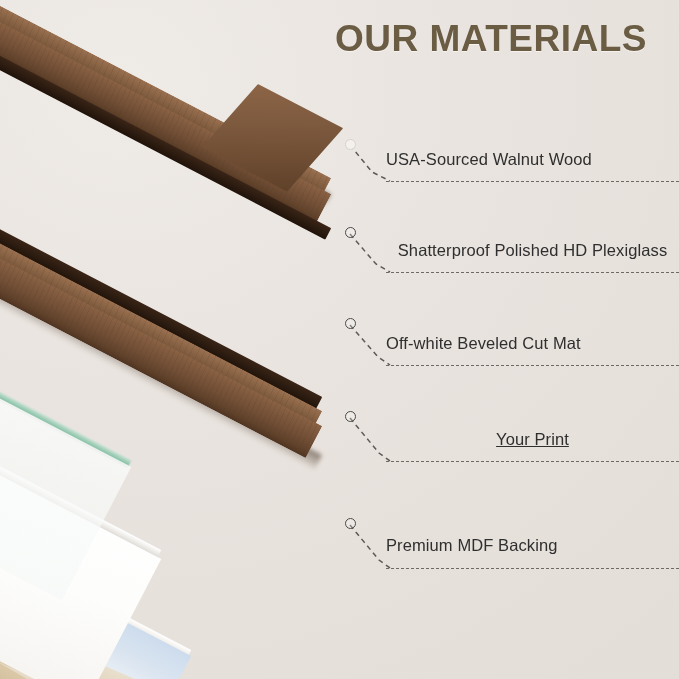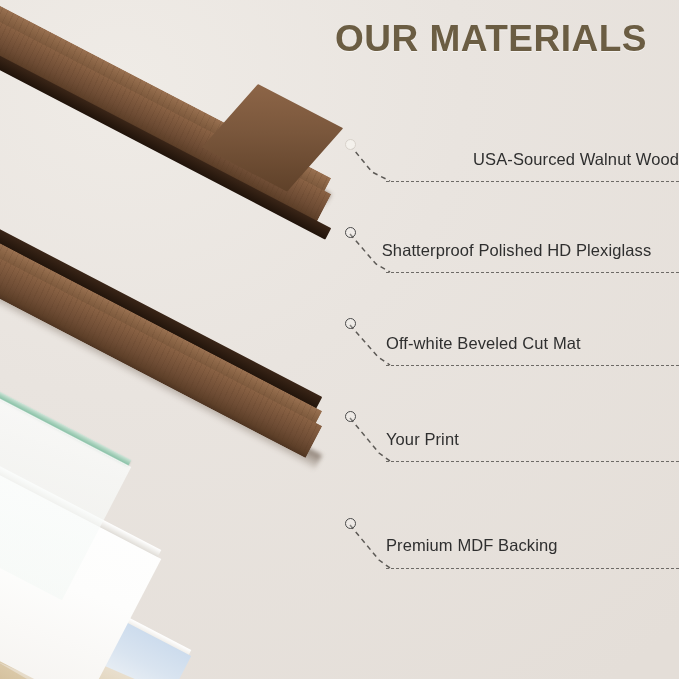--- a/index.html
+++ b/index.html
@@ -234,42 +234,42 @@
                 transform:rotate(27.5deg) skewX(-14deg);
                 background:linear-gradient(150deg,#8d6547 0%,#7a573c 45%,#5f4129 100%);"></div>
   </div>
 
   <div id="title">OUR MATERIALS</div>
 
   <svg class="leader" style="left:0; top:0; width:679px; height:679px;">
     <polyline points="350,145 372,172 390,181" fill="none" stroke="#5d5a56" stroke-width="1.5" stroke-dasharray="5,4"></polyline>
   </svg>
   <div class="marker filled" style="left:345px; top:139px;"></div>
-  <div class="callout-label" style="left:386px; top:150px; width:293px; text-align:right;">USA-Sourced Walnut Wood</div>
+  <div class="callout-label" style="left:386px; top:150px; width:293px; text-align:left;">USA-Sourced Walnut Wood</div>
   <div class="callout-rule" style="left:386px; top:181px; width:293px;"></div>
 
   <svg class="leader" style="left:0; top:0; width:679px; height:679px;">
     <polyline points="350,234 376,264 390,272" fill="none" stroke="#5d5a56" stroke-width="1.5" stroke-dasharray="5,4"></polyline>
   </svg>
   <div class="marker open" style="left:345px; top:227px;"></div>
-  <div class="callout-label" style="left:370px; top:241px; width:293px; text-align:center;">Shatterproof Polished HD Plexiglass</div>
+  <div class="callout-label" style="left:386px; top:241px; width:293px; text-align:center;">Shatterproof Polished HD Plexiglass</div>
   <div class="callout-rule" style="left:386px; top:272px; width:293px;"></div>
 
   <svg class="leader" style="left:0; top:0; width:679px; height:679px;">
     <polyline points="350,325 378,357 390,365" fill="none" stroke="#5d5a56" stroke-width="1.5" stroke-dasharray="5,4"></polyline>
   </svg>
   <div class="marker open" style="left:345px; top:318px;"></div>
   <div class="callout-label" style="left:386px; top:334px; width:293px; text-align:left;">Off-white Beveled Cut Mat</div>
   <div class="callout-rule" style="left:386px; top:365px; width:293px;"></div>
 
   <svg class="leader" style="left:0; top:0; width:679px; height:679px;">
     <polyline points="350,418 379,453 390,461" fill="none" stroke="#5d5a56" stroke-width="1.5" stroke-dasharray="5,4"></polyline>
   </svg>
   <div class="marker open" style="left:345px; top:411px;"></div>
-  <div class="callout-label" style="left:386px; top:430px; width:293px; text-align:left;">Your Print</div>
+  <div class="callout-label" style="left:386px; top:430px; width:293px; text-align:center;text-decoration:underline;">Your Print</div>
   <div class="callout-rule" style="left:386px; top:461px; width:293px;"></div>
 
   <svg class="leader" style="left:0; top:0; width:679px; height:679px;">
     <polyline points="350,525 379,560 390,568" fill="none" stroke="#5d5a56" stroke-width="1.5" stroke-dasharray="5,4"></polyline>
   </svg>
   <div class="marker open" style="left:345px; top:518px;"></div>
   <div class="callout-label" style="left:386px; top:536px; width:293px; ">Premium MDF Backing</div>
   <div class="callout-rule" style="left:386px; top:568px; width:293px;"></div>
 
 </div>

